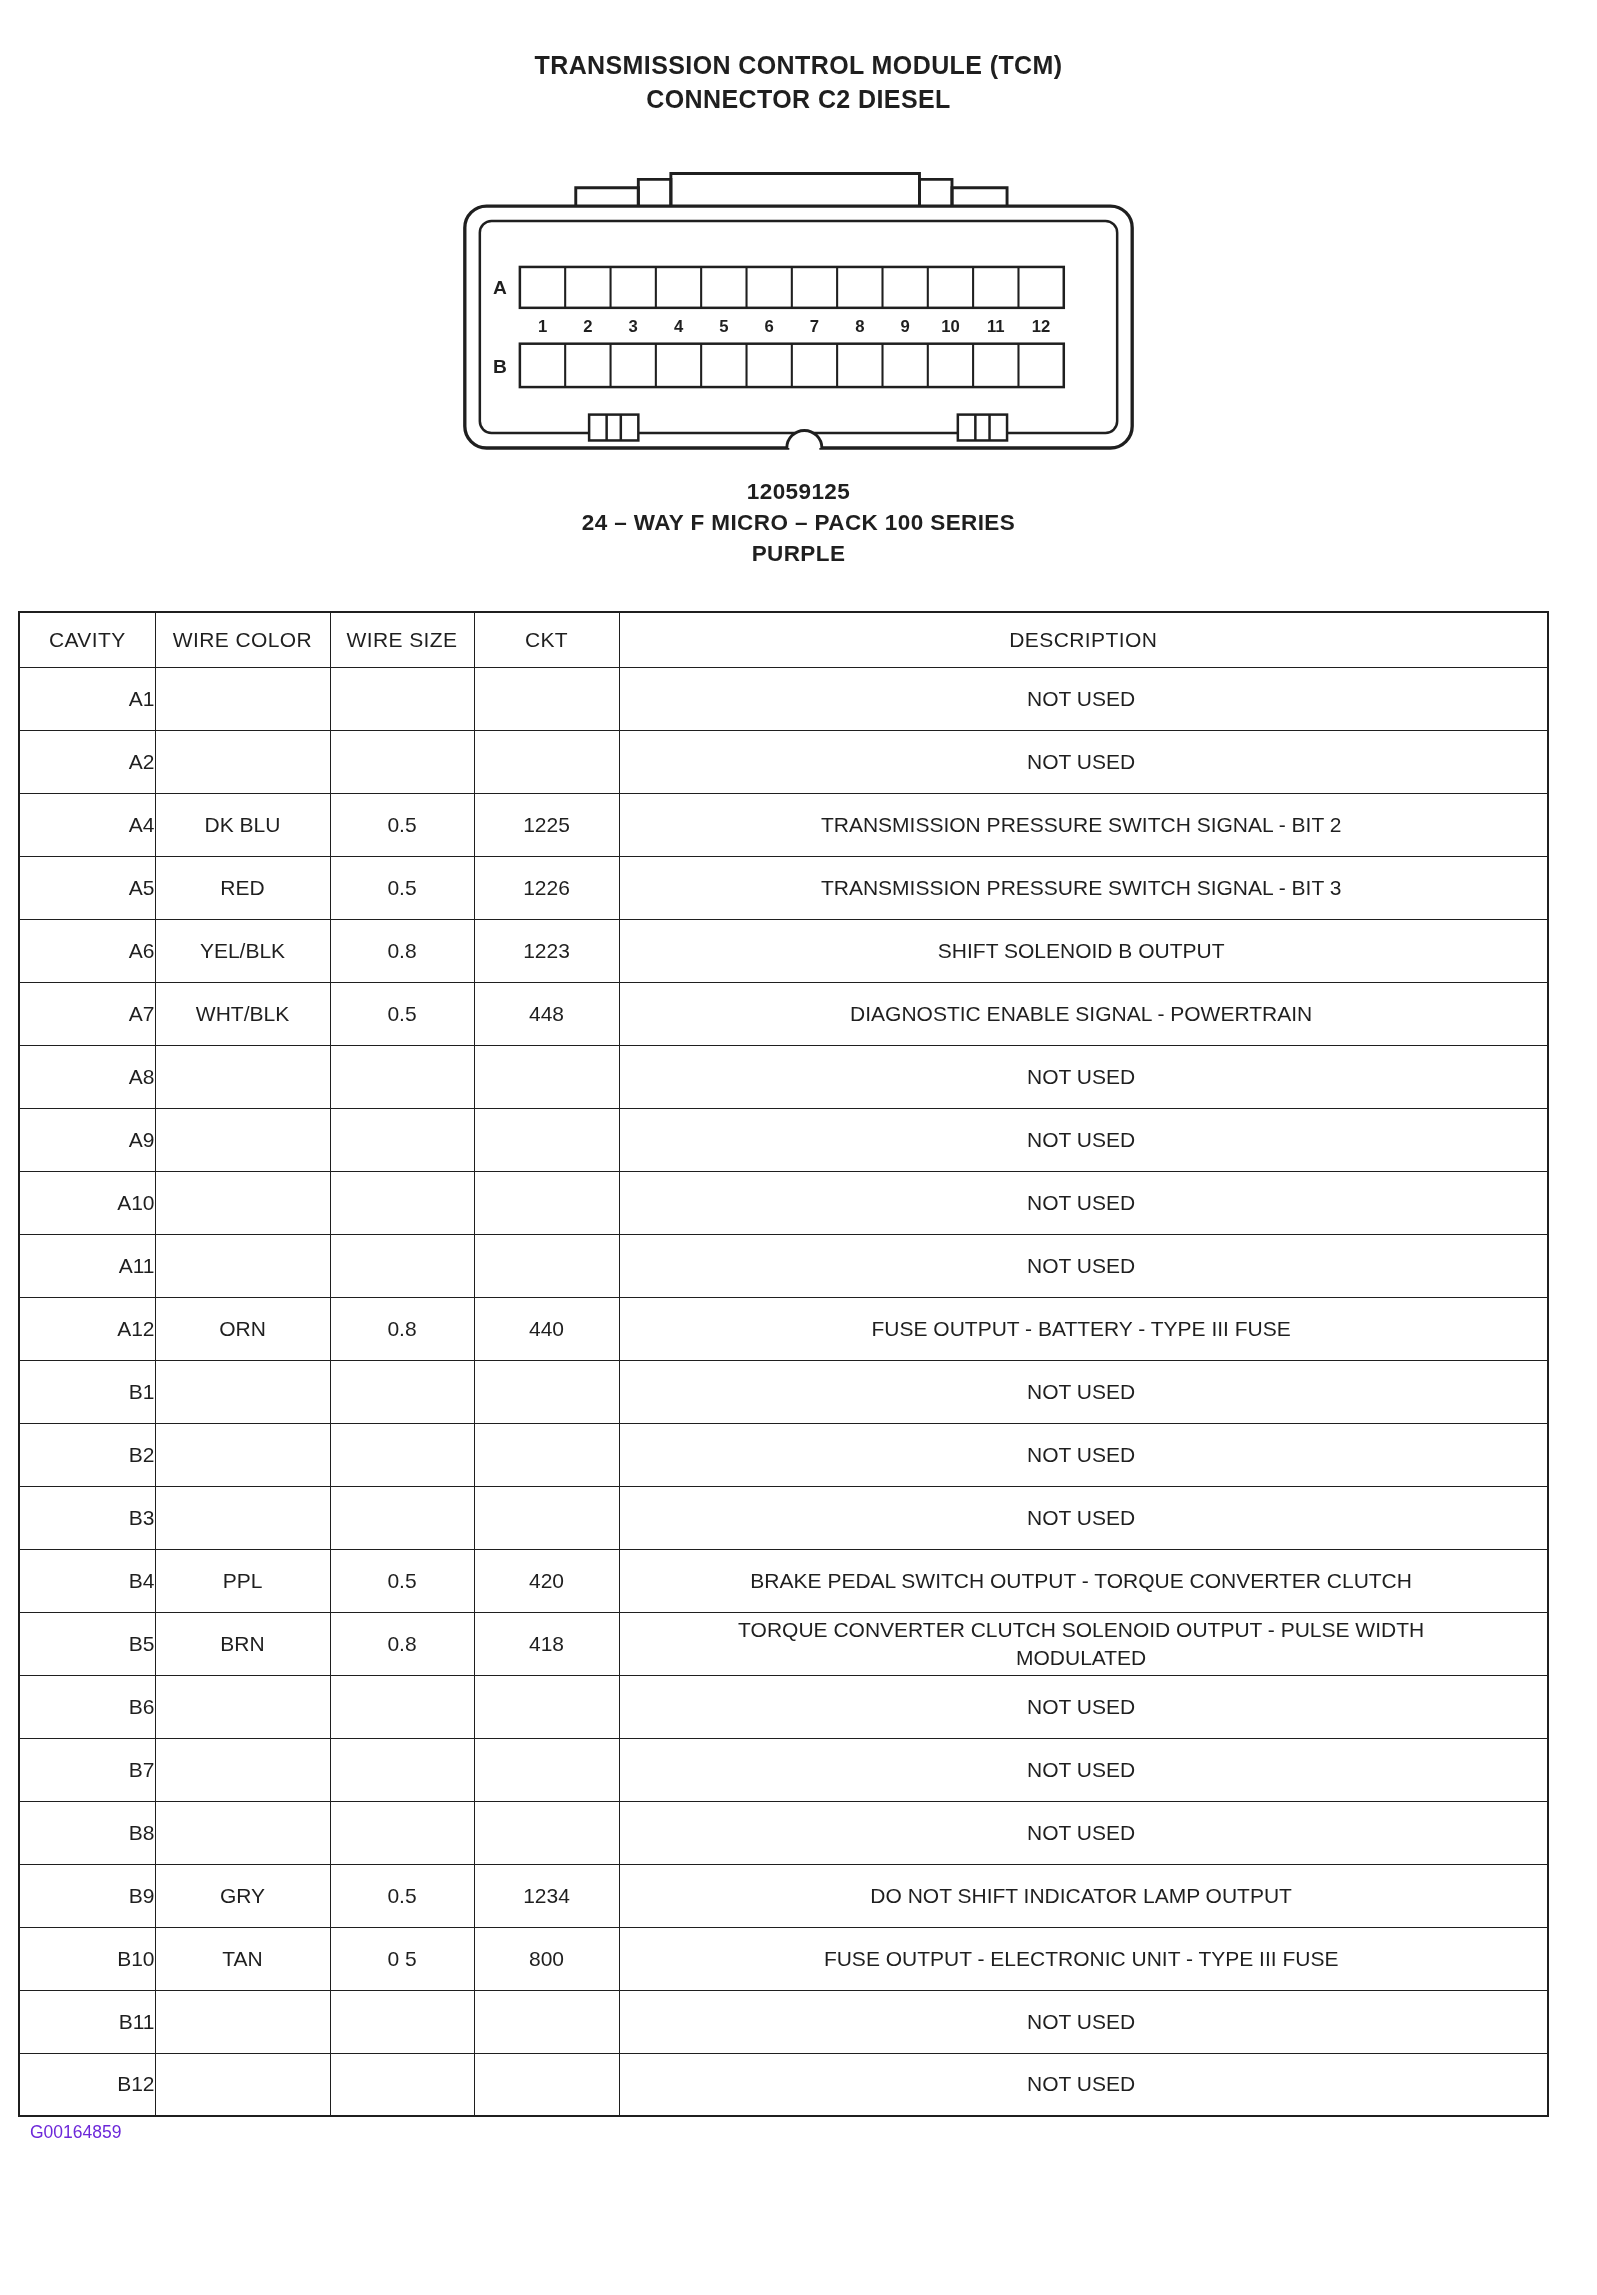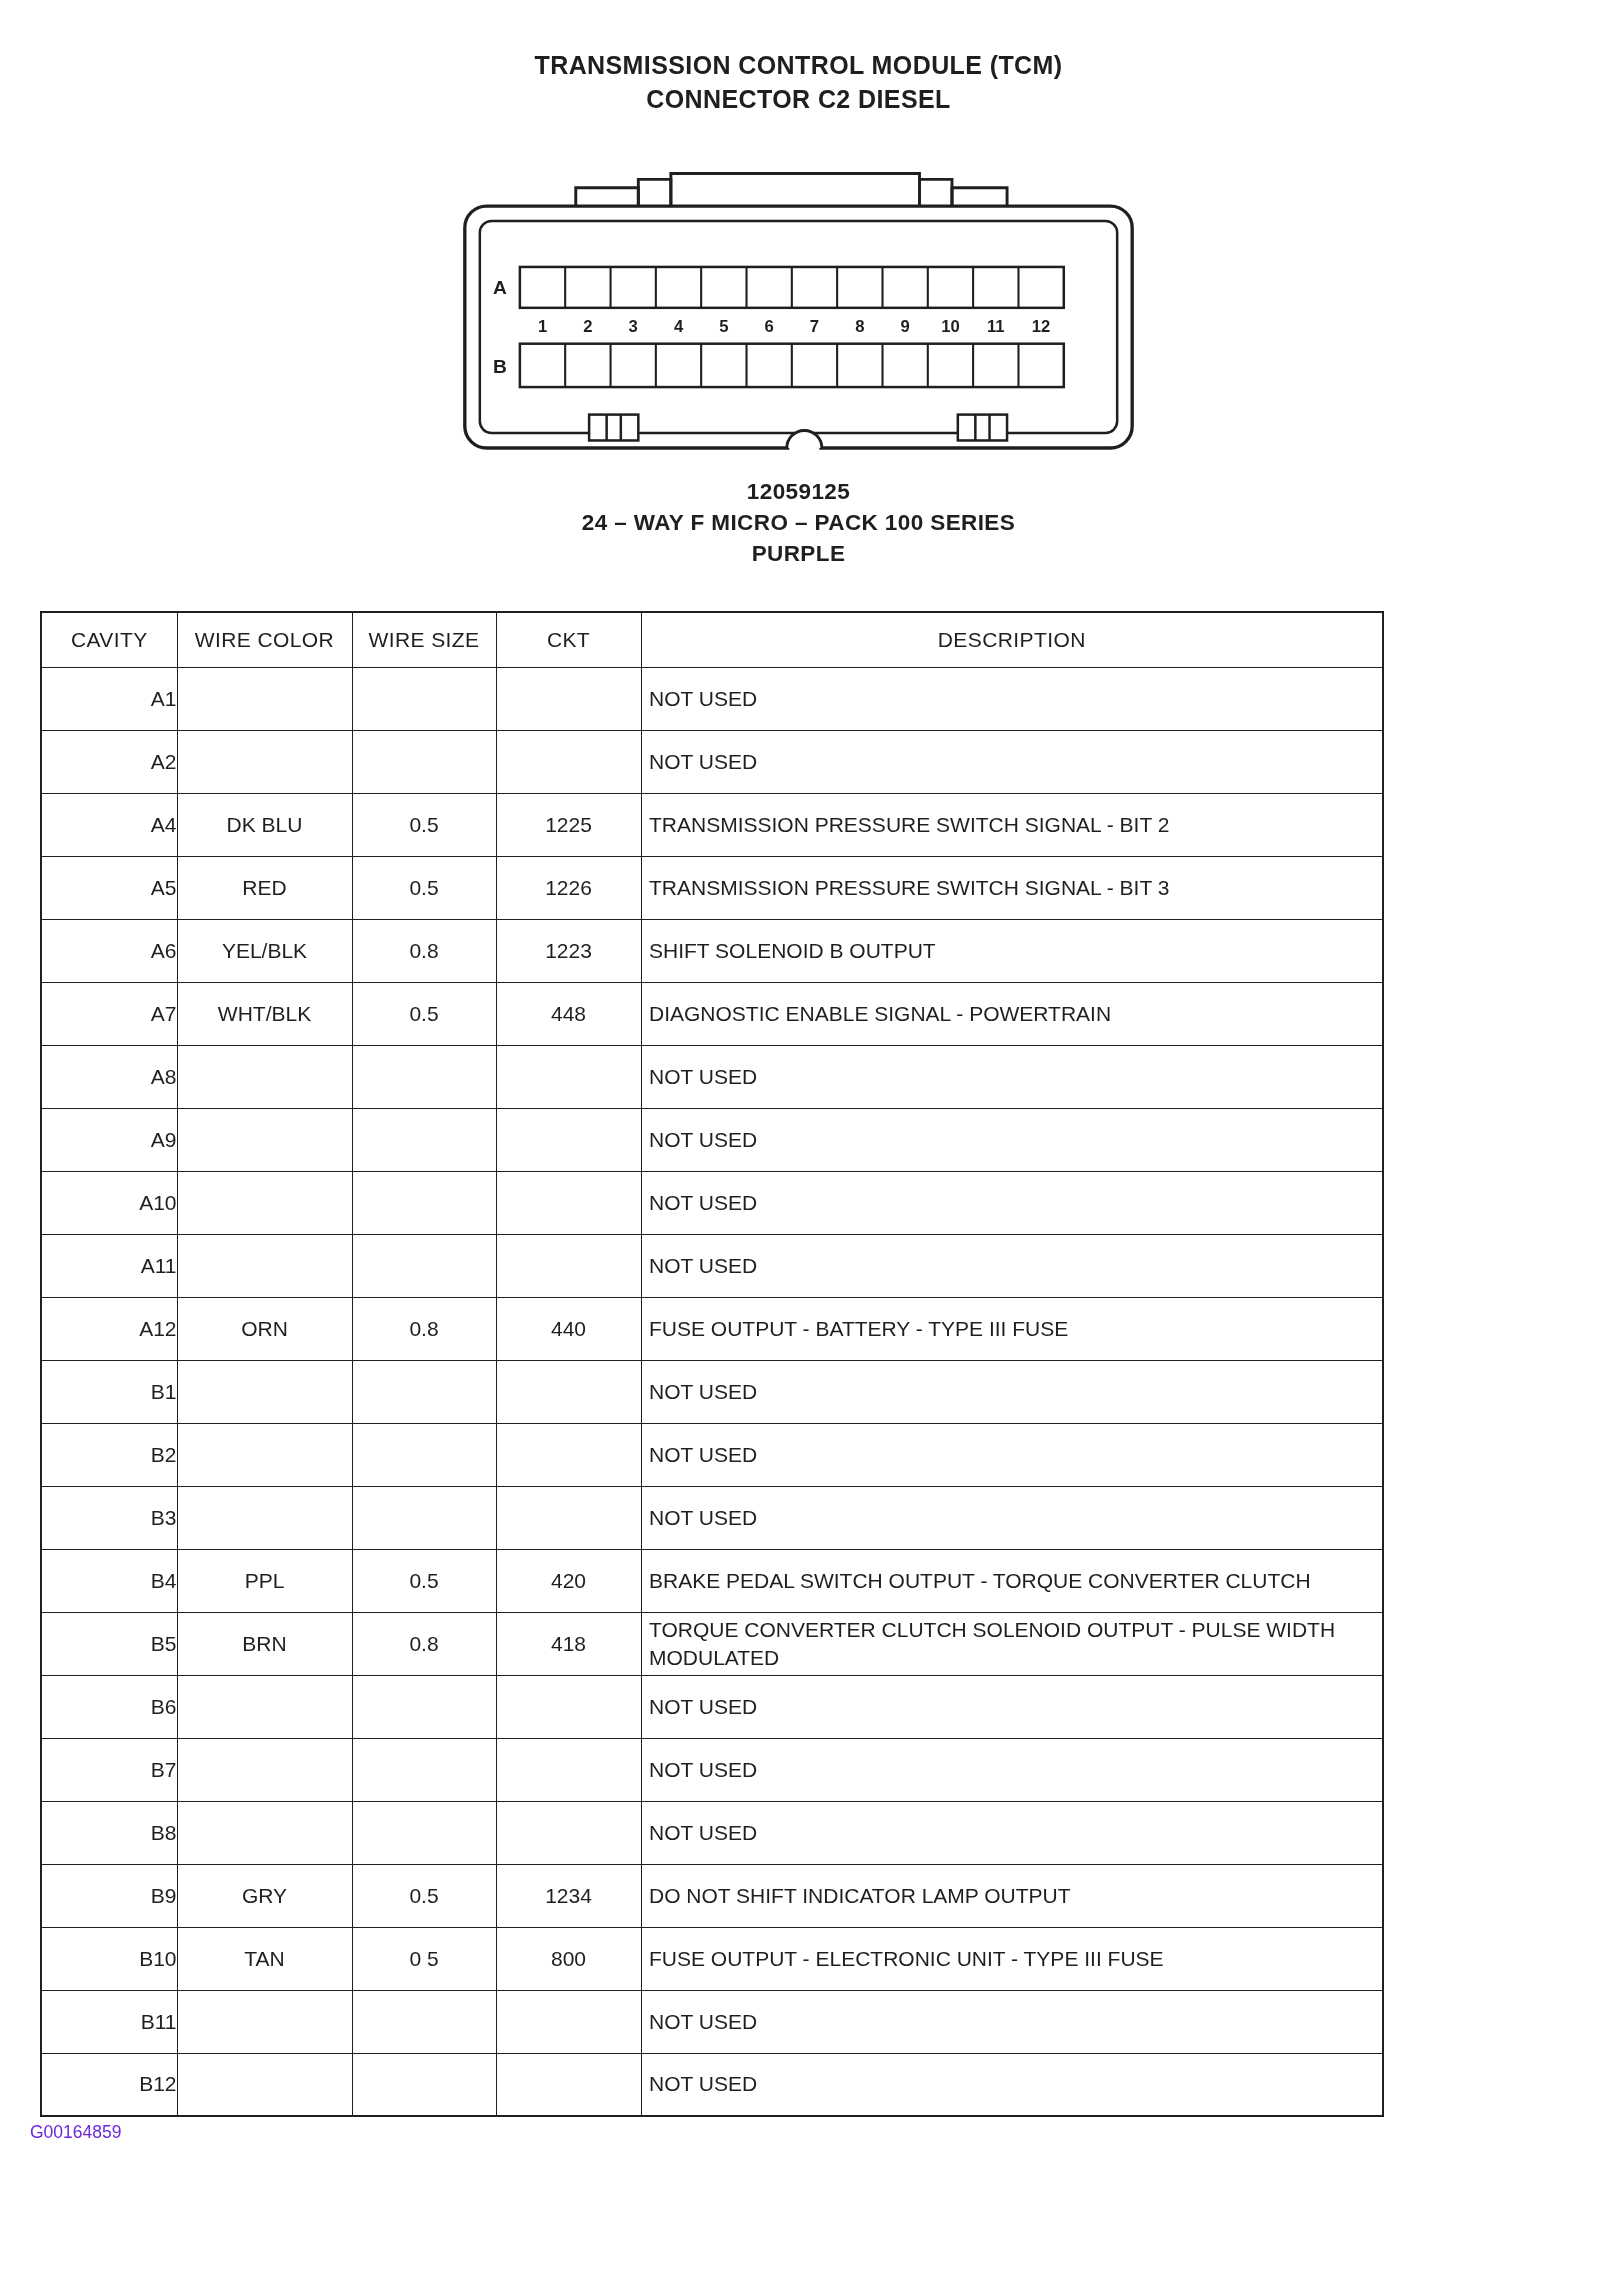--- a/index.html
+++ b/index.html
@@ -23,43 +23,43 @@
   .row-label { font-family:"Liberation Sans", sans-serif; font-weight:bold; font-size:23px; text-anchor:middle; fill:#1f1f1f; }
   .pin-num { font-family:"Liberation Sans", sans-serif; font-weight:bold; font-size:20px; text-anchor:middle; fill:#1f1f1f; }
   .part-info {
     text-align:center;
     font-weight:bold;
     font-size:22.5px;
     line-height:31px;
     letter-spacing:0.4px;
   }
   .pin-table {
-    margin:42px 0 0 40px;
+    margin:42px 0 0 18px;
     border-collapse:collapse;
     table-layout:fixed;
-    width:1344px;
+    width:1531px;
     border:2.5px solid #1f1f1f;
   }
   .pin-table th, .pin-table td {
     border:1.7px solid #1f1f1f;
     font-size:21px;
     color:#1f1f1f;
     vertical-align:middle;
   }
   .pin-table th {
     height:55px;
     font-weight:normal;
     text-align:center;
     letter-spacing:0.4px;
   }
   .pin-table td { height:63px; }
   td.cavity-col { text-align:right; padding-left:46px; }
   td.center-col { text-align:center; }
   td.desc-col {
-    text-align:left;
+    text-align:center;
     padding-left:7.5px;
     padding-right:11.7px;
     white-space:pre-line;
     line-height:27.6px;
   }
   .footer-id {
     margin:5px 0 0 30px;
     font-size:17.5px;
     color:#6d28d9;
   }

